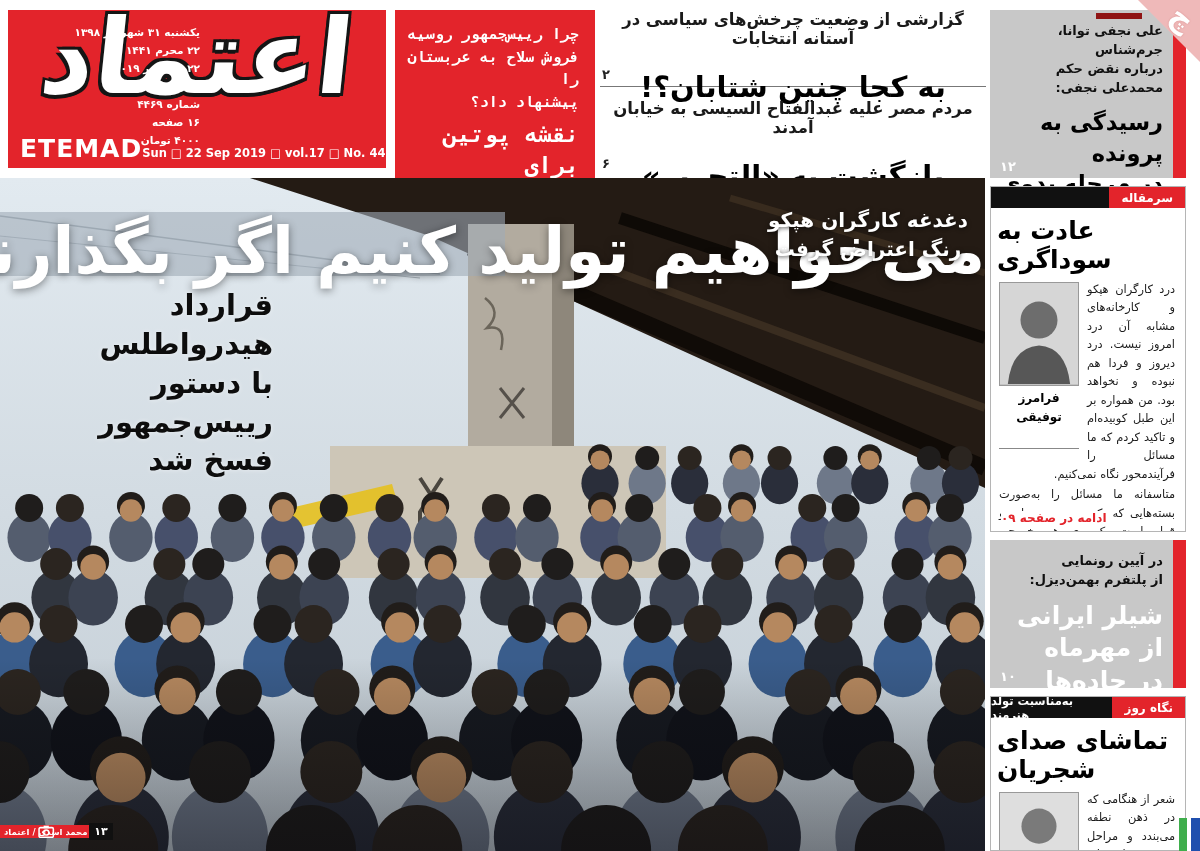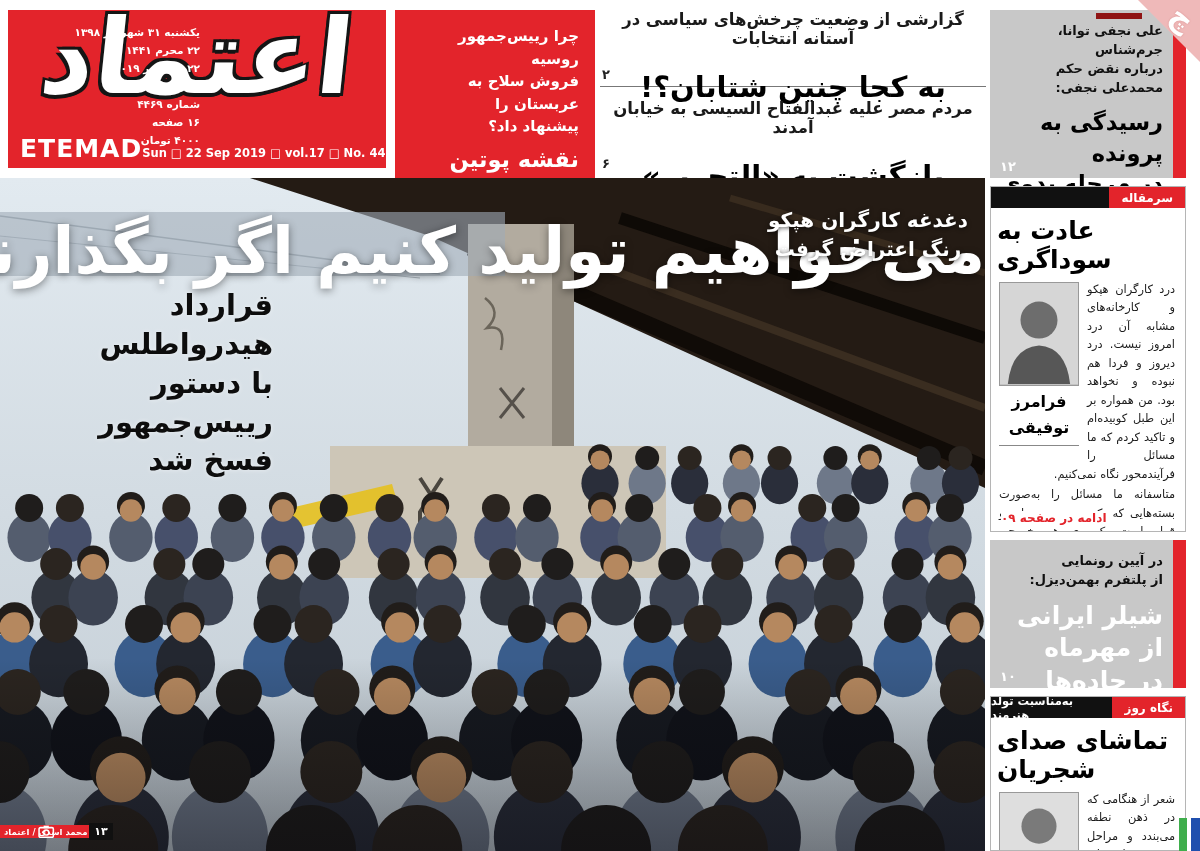--- a/index.html
+++ b/index.html
@@ -16,21 +16,21 @@
   
   .masthead{position:absolute;left:8px;top:10px;width:378px;height:158px;background:var(--brand-red);overflow:hidden;}
   .logo-fa{position:absolute;left:0;right:0;top:-14px;text-align:center;font-size:104px;font-weight:bold;color:#fff;transform:skewX(-6deg);
     text-shadow:3px 3px 0 #151515,-3px -3px 0 #151515,3px -3px 0 #151515,-3px 3px 0 #151515,0 4px 0 #151515;}
   .dateline{position:absolute;top:13px;right:186px;list-style:none;text-align:right;color:#fff;font-size:10.5px;line-height:1.72;font-weight:bold;z-index:3;}
   .mast-bottom{position:absolute;left:12px;right:28px;bottom:5px;display:flex;align-items:baseline;gap:0;z-index:3;}
   .logo-en{color:#fff;font-size:25px;font-weight:bold;letter-spacing:1px;}
   .mast-en{color:#fff;font-size:11.5px;font-weight:bold;white-space:nowrap;}
 
   
-  .putin-box{position:absolute;left:395px;top:10px;width:200px;height:185px;background:var(--brand-red);padding:15px 16px 0 10px;}
+  .putin-box{position:absolute;left:395px;top:10px;width:200px;height:185px;background:var(--brand-red);padding:15px 16px 0 10px;font-family:Liberation Mono, monospace;}
   .putin-kicker{color:#fff;font-weight:bold;font-size:15px;line-height:1.5;text-align:right;}
   .putin-title{color:#fff;font-weight:bold;font-size:22.5px;line-height:1.38;text-align:right;margin-top:6px;letter-spacing:-.5px;}
   .pg{font-weight:bold;}
   .pg-white{position:absolute;left:10px;bottom:4px;color:#fff;font-size:13px;}
 
   
   .top-headlines{position:absolute;left:600px;top:0;width:386px;height:176px;}
   .headline-group{position:relative;text-align:center;padding-top:10px;}
   .headline-group.first{border-bottom:1px solid #777;height:87px;}
   .hg-kicker{font-size:16.5px;color:#1a1a1a;font-weight:bold;letter-spacing:-.3px;}
@@ -50,21 +50,21 @@
   .editorial{top:186px;height:346px;}
   .day-view{top:696px;height:155px;}
   .sec-header{position:relative;height:21px;background:#111;}
   .sec-tab{position:absolute;right:0;top:0;bottom:0;background:var(--brand-red);color:#fff;font-size:12px;font-weight:bold;display:flex;align-items:center;justify-content:center;padding:0 12px;}
   .sec-note{position:absolute;right:80px;top:0;bottom:0;color:#fff;font-size:11.5px;font-weight:bold;display:flex;align-items:center;}
   .sec-title{font-size:25px;font-weight:bold;color:#000;text-align:left;padding:8px 10px 4px 6px;letter-spacing:-.5px;}
   .sec-body{direction:rtl;padding:2px 10px 18px 8px;font-size:11.4px;line-height:1.62;color:#1c1c1c;text-align:justify;}
   .sec-body p{margin-bottom:2px;}
   .author-wrap{float:left;width:80px;margin:2px 8px 4px 0;}
   .author-photo{width:80px;height:104px;background:linear-gradient(#dcdcdc,#c2c2c2);border:1px solid #999;position:relative;overflow:hidden;}
-  .author-name{font-size:16px;font-weight:bold;text-align:center;padding-top:3px;border-bottom:1px solid #888;padding-bottom:4px;color:#000;}
+  .author-name{font-size:12px;font-weight:bold;text-align:center;padding-top:3px;border-bottom:1px solid #888;padding-bottom:20px;color:#000;}
   .continue{position:absolute;left:10px;bottom:6px;color:var(--brand-red);font-size:12px;font-weight:bold;background:#fff;padding-right:6px;}
 
   
   .corner-fold{position:absolute;right:0;top:0;width:62px;height:62px;z-index:9;}
   .corner-tri{position:absolute;right:0;top:0;width:0;height:0;border-left:62px solid transparent;border-top:62px solid #efb9b9;}
   .corner-glyph{position:absolute;right:6px;top:0px;color:#fff;font-size:30px;font-weight:bold;transform:rotate(40deg);text-shadow:0 0 2px #d98b8b;}
   .corner-bar{position:absolute;right:58px;top:13px;width:46px;height:6px;background:#8f1414;}
 
   
   .photo{position:absolute;left:0;top:178px;width:985px;height:673px;background:#c9d2d9;overflow:hidden;}

